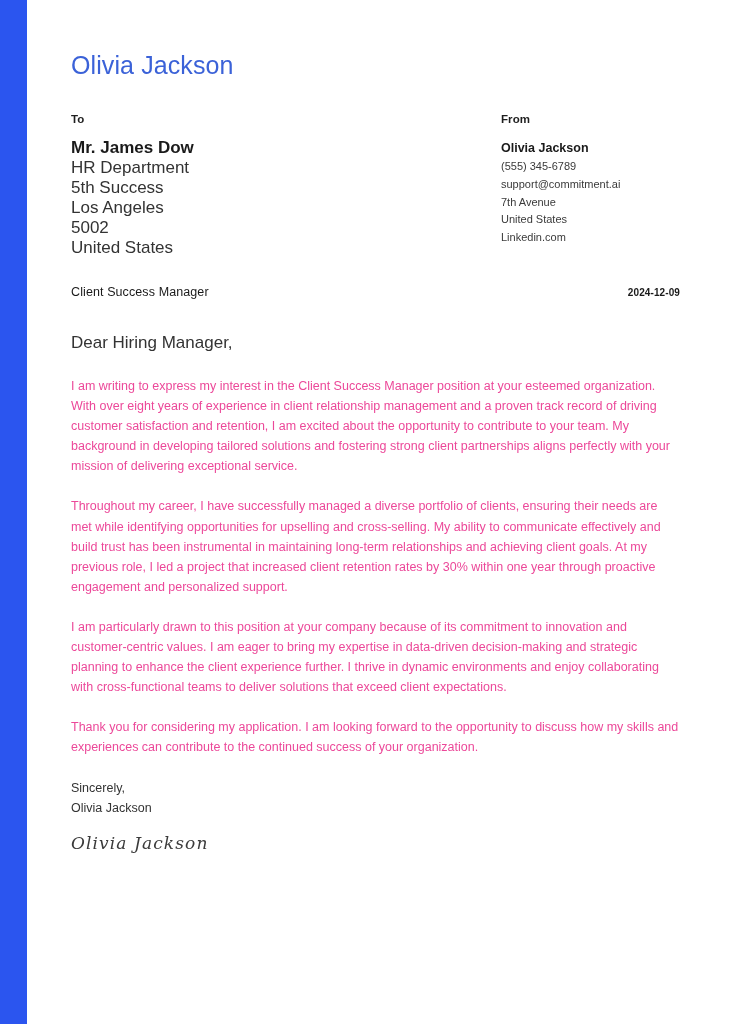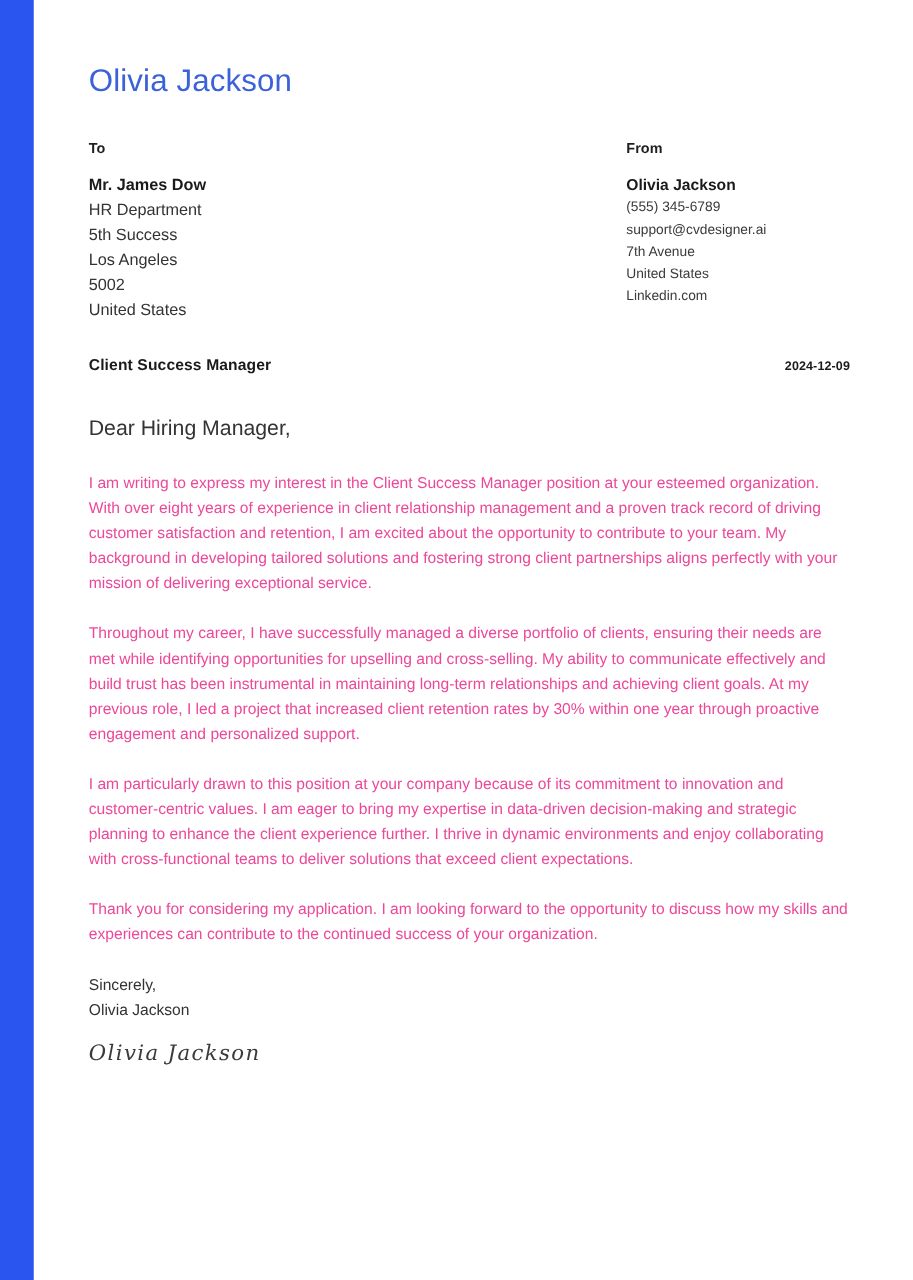--- a/index.html
+++ b/index.html
@@ -67,21 +67,21 @@
     font-size: 11.5px;
     font-weight: bold;
     color: #1f1f1f;
     letter-spacing: 0.1px;
   }
 
   .addr-lines-to {
     margin-top: 13px;
   }
   .addr-lines-to .line {
-    font-size: 13px;
+    font-size: 17px;
     line-height: 20px;
     color: #333333;
   }
   .addr-lines-to .line.strong {
     font-weight: bold;
     color: #1a1a1a;
   }
 
   .addr-lines-from {
     margin-top: 13px;
@@ -100,21 +100,21 @@
 
   .subject-row {
     display: flex;
     align-items: baseline;
     justify-content: space-between;
     margin-top: 27px;
   }
 
   .subject-title {
     font-size: 12.5px;
-    font-weight: bold;
+    font-weight: normal;
     color: #1a1a1a;
     letter-spacing: 0.1px;
   }
 
   .subject-date {
     font-size: 10px;
     font-weight: bold;
     color: #1a1a1a;
     letter-spacing: 0.1px;
   }
@@ -181,21 +181,21 @@
           <div class="line">5002</div>
           <div class="line">United States</div>
         </div>
       </div>
 
       <div class="addr-col-from">
         <div class="addr-label">From</div>
         <div class="addr-lines-from">
           <div class="line strong">Olivia Jackson</div>
           <div class="line">(555) 345-6789</div>
-          <div class="line">support@cvdesigner.ai</div>
+          <div class="line">support@commitment.ai</div>
           <div class="line">7th Avenue</div>
           <div class="line">United States</div>
           <div class="line">Linkedin.com</div>
         </div>
       </div>
 
     </div>
 
     <div class="subject-row">
       <div class="subject-title">Client Success Manager</div>

